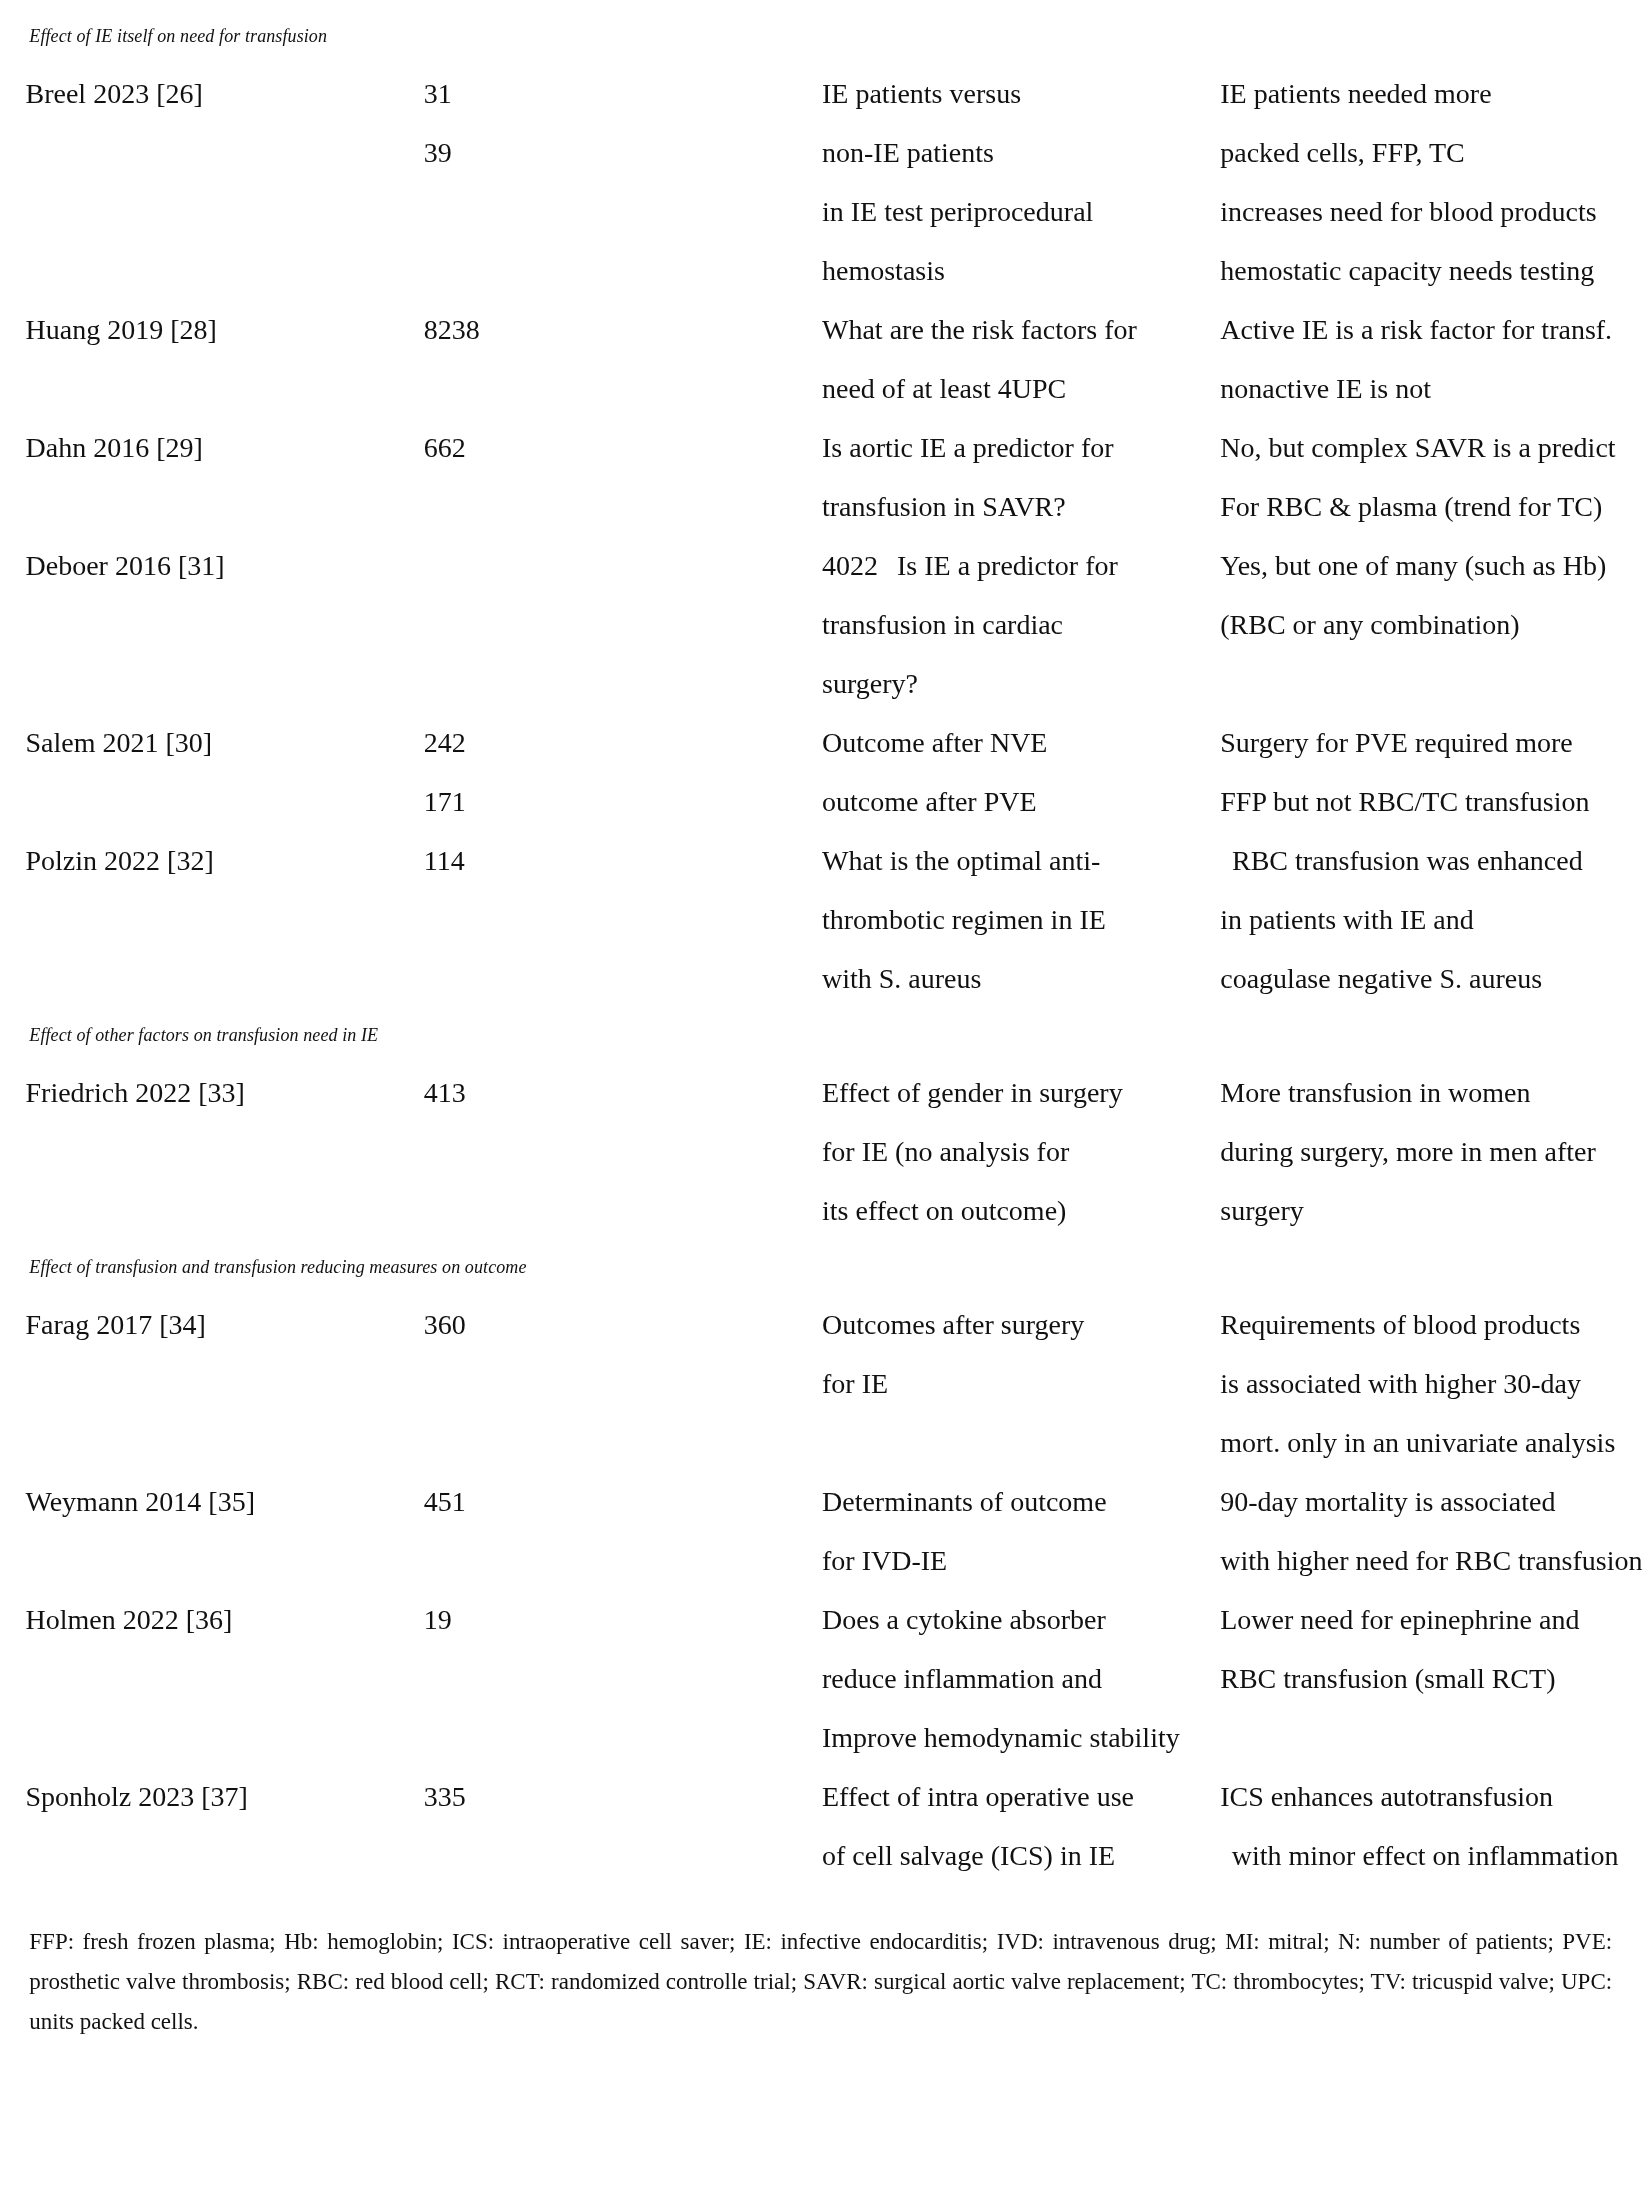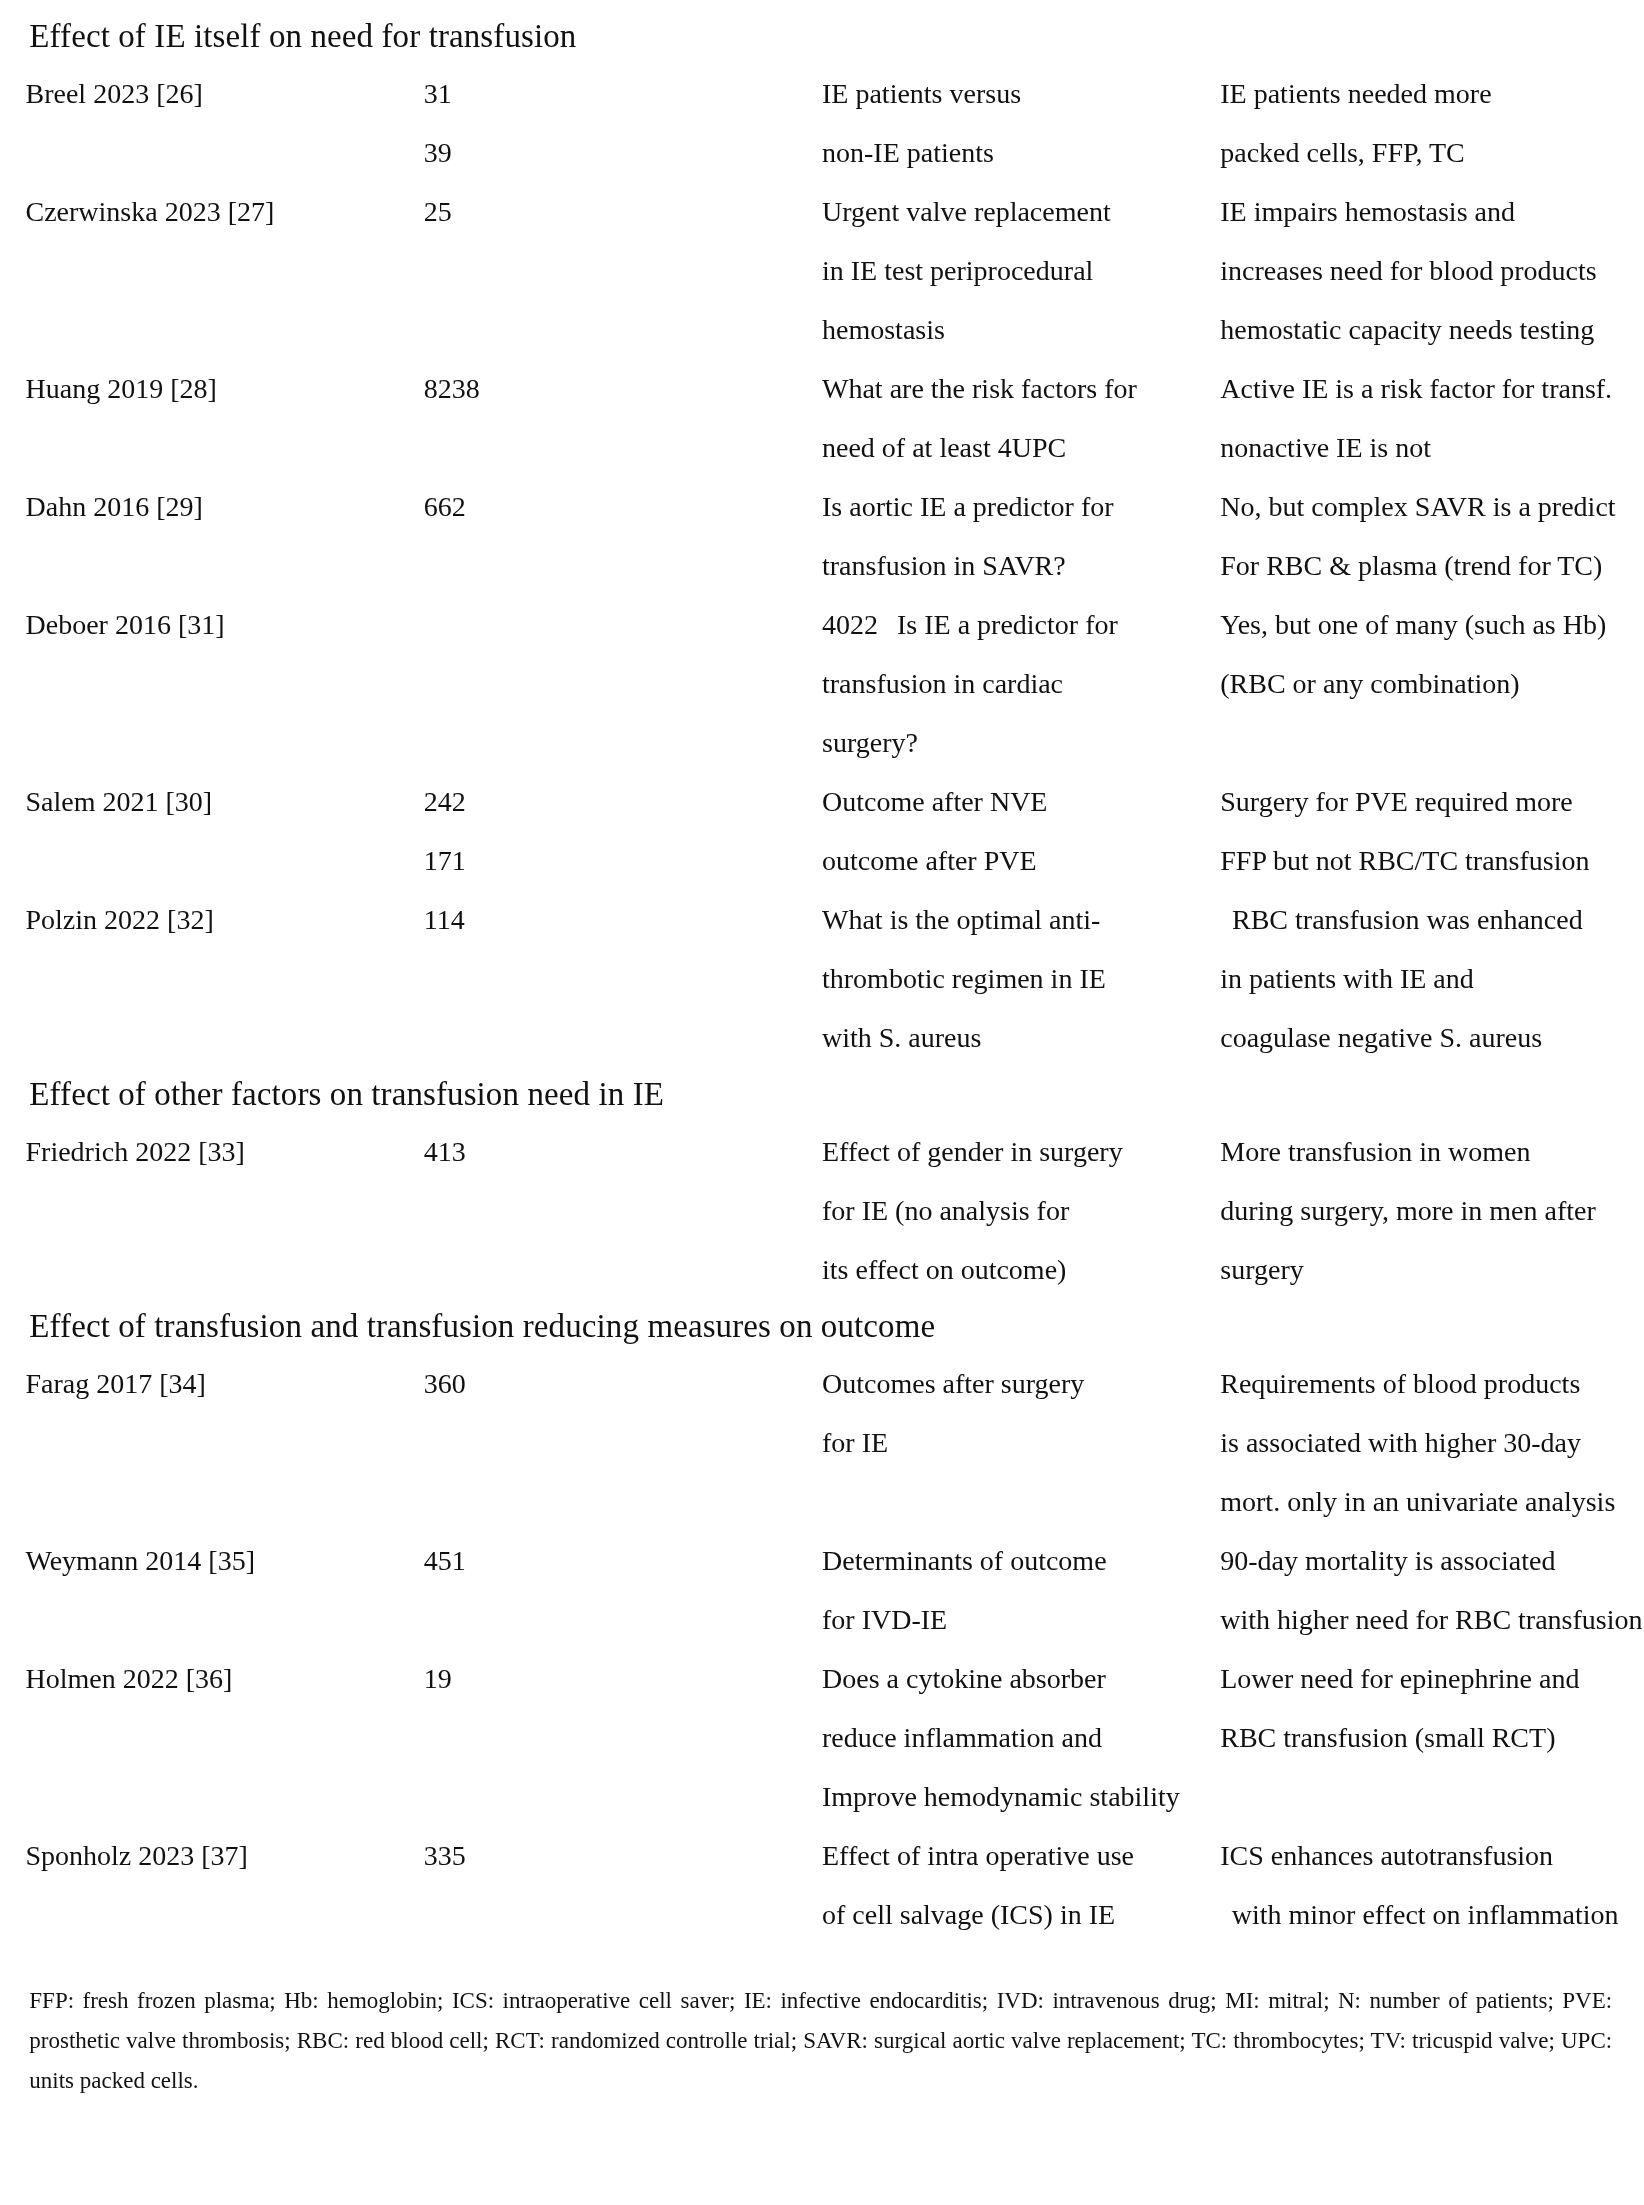--- a/index.html
+++ b/index.html
@@ -39,21 +39,22 @@
   }
 
   
   .c-study  { width: 383px; padding-left: 3.8px; }
   .c-n      { width: 102px; text-align: left; }
   .c-aim    { width: 460px; padding-left: 37px; }
   .c-find   { width: auto;  padding-left: 36px; }
 
   
   .section-row td {
-    font-size: 33px;
+    font-style: italic;
+    font-size: 18px;
     line-height: 55px;
     letter-spacing: 0.1px;
     padding-left: 3.8px;
   }
 
   
   .aim-with-n {
     padding-left: 37px;
   }
   .aim-with-n .inl-n {
@@ -105,26 +106,20 @@
           <td class="c-aim">IE patients versus</td>
           <td class="c-find">IE patients needed more</td>
         </tr>
         <tr>
           <td class="c-study"></td>
           <td class="c-n">39</td>
           <td class="c-aim">non-IE patients</td>
           <td class="c-find">packed cells, FFP, TC</td>
         </tr>
         <tr>
-          <td class="c-study">Czerwinska 2023 [27]</td>
-          <td class="c-n">25</td>
-          <td class="c-aim">Urgent valve replacement</td>
-          <td class="c-find">IE impairs hemostasis and</td>
-        </tr>
-        <tr>
           <td class="c-study"></td>
           <td class="c-n"></td>
           <td class="c-aim">in IE test periprocedural</td>
           <td class="c-find">increases need for blood products</td>
         </tr>
         <tr>
           <td class="c-study"></td>
           <td class="c-n"></td>
           <td class="c-aim">hemostasis</td>
           <td class="c-find">hemostatic capacity needs testing</td>

